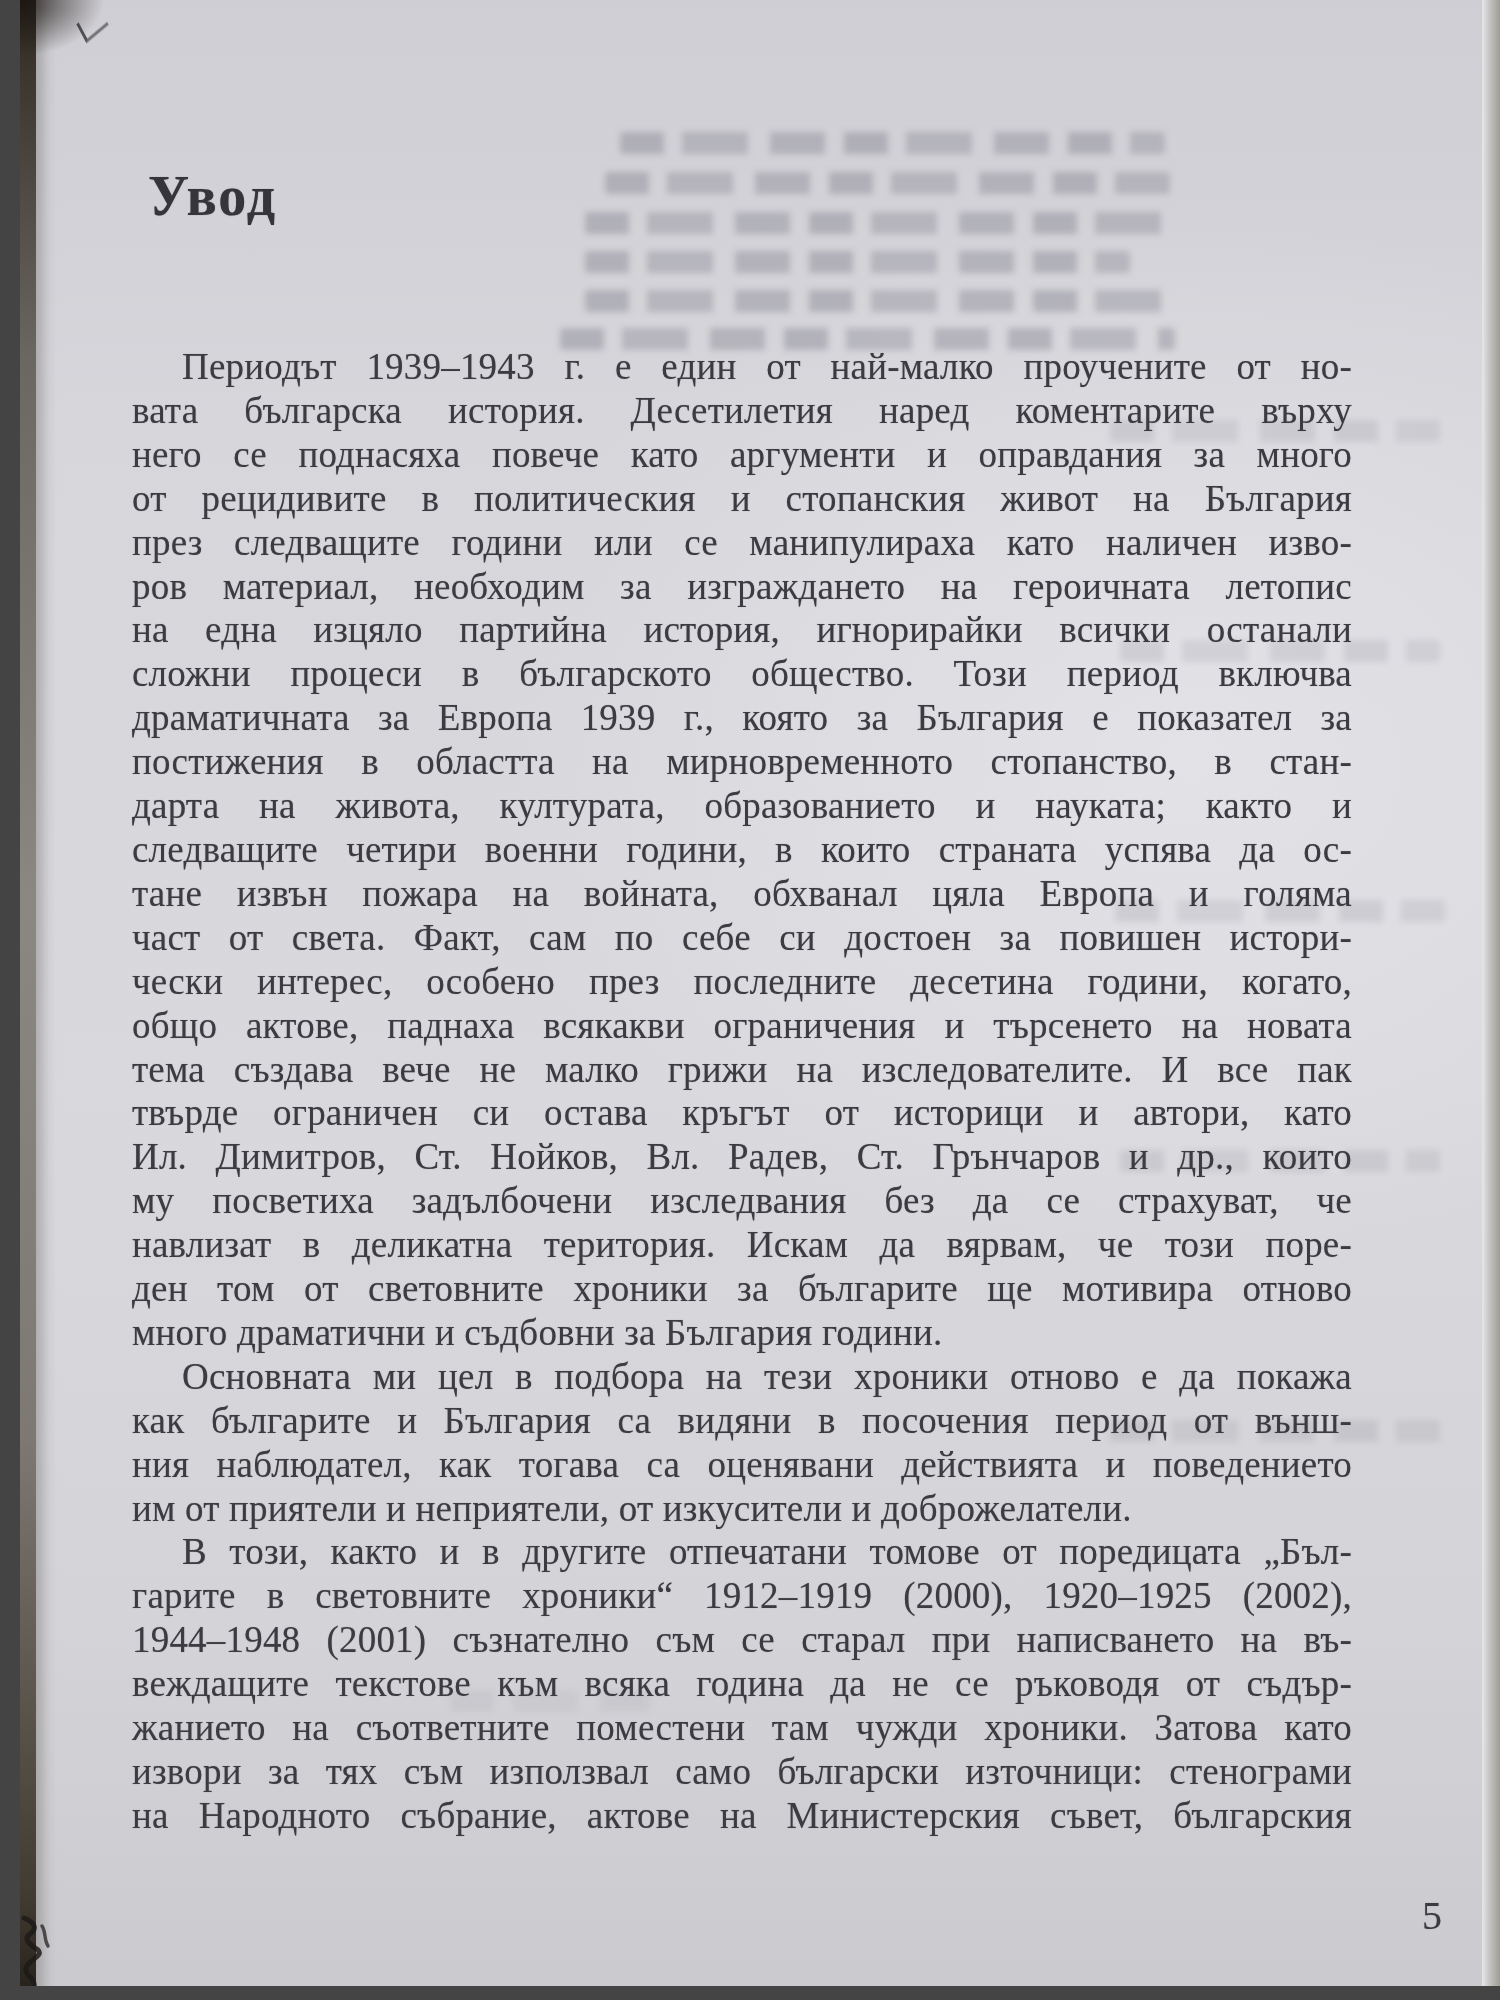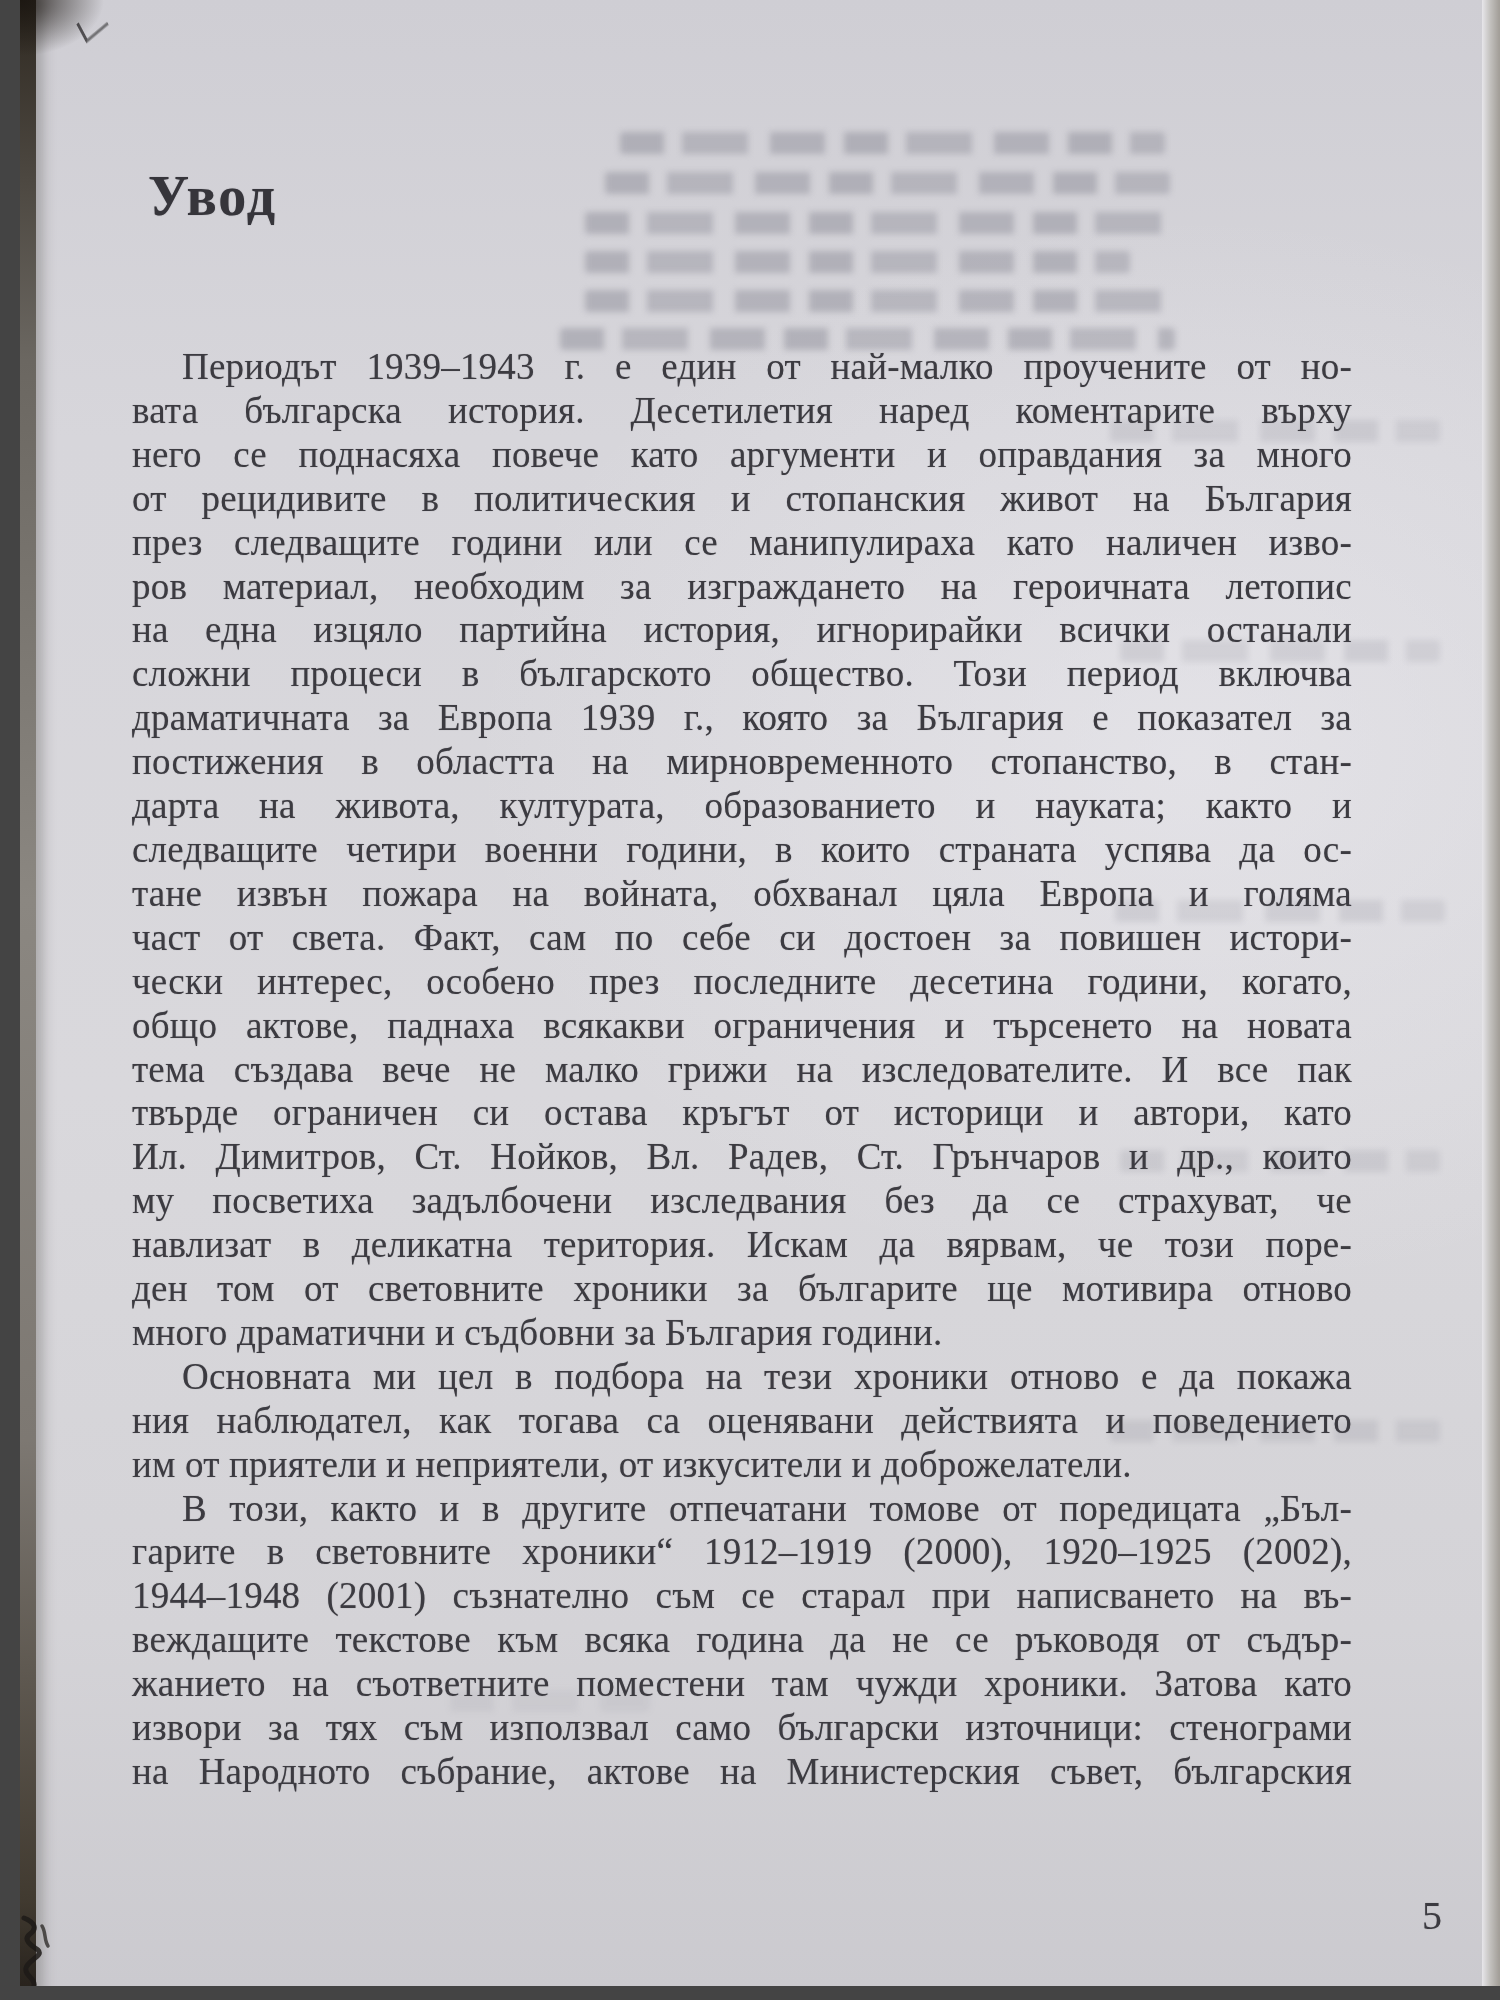--- a/index.html
+++ b/index.html
@@ -129,20 +129,21 @@
       <div class="line">чески интерес, особено през последните десетина години, когато,</div>
       <div class="line">общо актове, паднаха всякакви ограничения и търсенето на новата</div>
       <div class="line">тема създава вече не малко грижи на изследователите. И все пак</div>
       <div class="line">твърде ограничен си остава кръгът от историци и автори, като</div>
       <div class="line">Ил. Димитров, Ст. Нойков, Вл. Радев, Ст. Грънчаров и др., които</div>
       <div class="line">му посветиха задълбочени изследвания без да се страхуват, че</div>
       <div class="line">навлизат в деликатна територия. Искам да вярвам, че този поре-</div>
       <div class="line">ден том от световните хроники за българите ще мотивира отново</div>
       <div class="line last">много драматични и съдбовни за България години.</div>
       <div class="line indent">Основната ми цел в подбора на тези хроники отново е да покажа</div>
+      <div class="line">как българите и България са видяни в посочения период от външ-</div>
       <div class="line">ния наблюдател, как тогава са оценявани действията и поведението</div>
       <div class="line last">им от приятели и неприятели, от изкусители и доброжелатели.</div>
       <div class="line indent">В този, както и в другите отпечатани томове от поредицата „Бъл-</div>
       <div class="line">гарите в световните хроники“ 1912–1919 (2000), 1920–1925 (2002),</div>
       <div class="line">1944–1948 (2001) съзнателно съм се старал при написването на въ-</div>
       <div class="line">веждащите текстове към всяка година да не се ръководя от съдър-</div>
       <div class="line">жанието на съответните поместени там чужди хроники. Затова като</div>
       <div class="line">извори за тях съм използвал само български източници: стенограми</div>
       <div class="line">на Народното събрание, актове на Министерския съвет, българския</div>
     </div>

